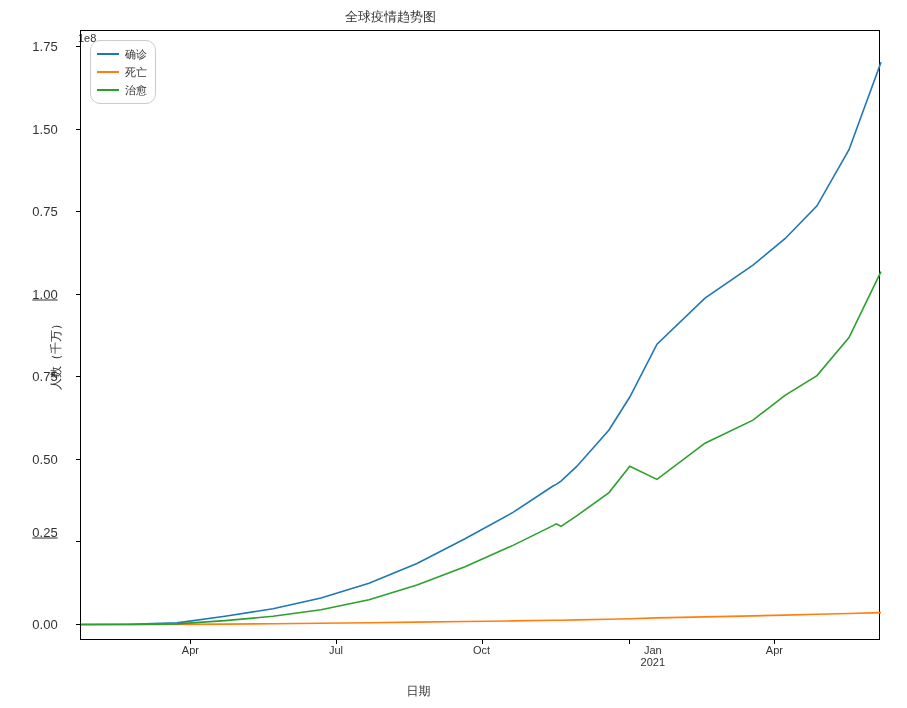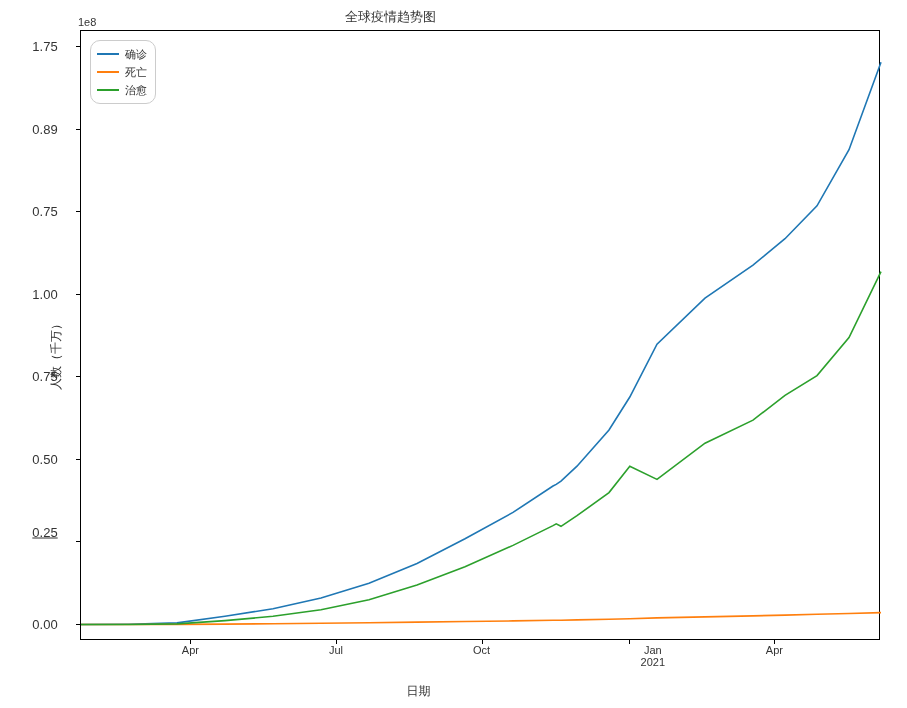--- a/index.html
+++ b/index.html
@@ -29,21 +29,21 @@
     position: absolute;
     top: 8px;
     left: 0;
     width: 781px;
     text-align: center;
     font-size: 13px;
   }
   .sci-exp {
     position: absolute;
     left: 78px;
-    top: 16px;
+    top: 32px;
     font-size: 11px;
     color: #333;
   }
   .ylabel {
     position: absolute;
     left: 20px;
     top: 50%;
     transform: translateY(-50%) rotate(-90deg);
     transform-origin: center;
     font-size: 12px;
@@ -138,25 +138,25 @@
 
   <div id="yticks-container">
       <div class="ytick" style="top: 623.514px;">0.00</div>
       <div class="ytick-mark" style="top: 623.514px;"></div>
       <div class="ytick" style="top: 532px; text-decoration: underline;">0.25</div>
       <div class="ytick-mark" style="top: 541.081px;"></div>
       <div class="ytick" style="top: 458.649px;">0.50</div>
       <div class="ytick-mark" style="top: 458.649px;"></div>
       <div class="ytick" style="top: 376.216px;">0.75</div>
       <div class="ytick-mark" style="top: 376.216px;"></div>
-      <div class="ytick" style="top: 293.784px;">1.00</div>
+      <div class="ytick" style="top: 293.784px; text-decoration: underline;">1.00</div>
       <div class="ytick-mark" style="top: 293.784px;"></div>
       <div class="ytick" style="top: 211.351px;">0.75</div>
       <div class="ytick-mark" style="top: 211.351px;"></div>
-      <div class="ytick" style="top: 128.919px;">0.89</div>
+      <div class="ytick" style="top: 128.919px;">1.50</div>
       <div class="ytick-mark" style="top: 128.919px;"></div>
       <div class="ytick" style="top: 46.4865px;">1.75</div>
       <div class="ytick-mark" style="top: 46.4865px;"></div>
     </div>
   <div id="xticks-container">
       <div class="xtick-label" style="left: 190.4px;">Apr</div>
       <div class="xtick-mark" style="left: 190.4px;"></div>
       <div class="xtick-label" style="left: 336px;">Jul</div>
       <div class="xtick-mark" style="left: 336px;"></div>
       <div class="xtick-label" style="left: 481.6px;">Oct</div>

